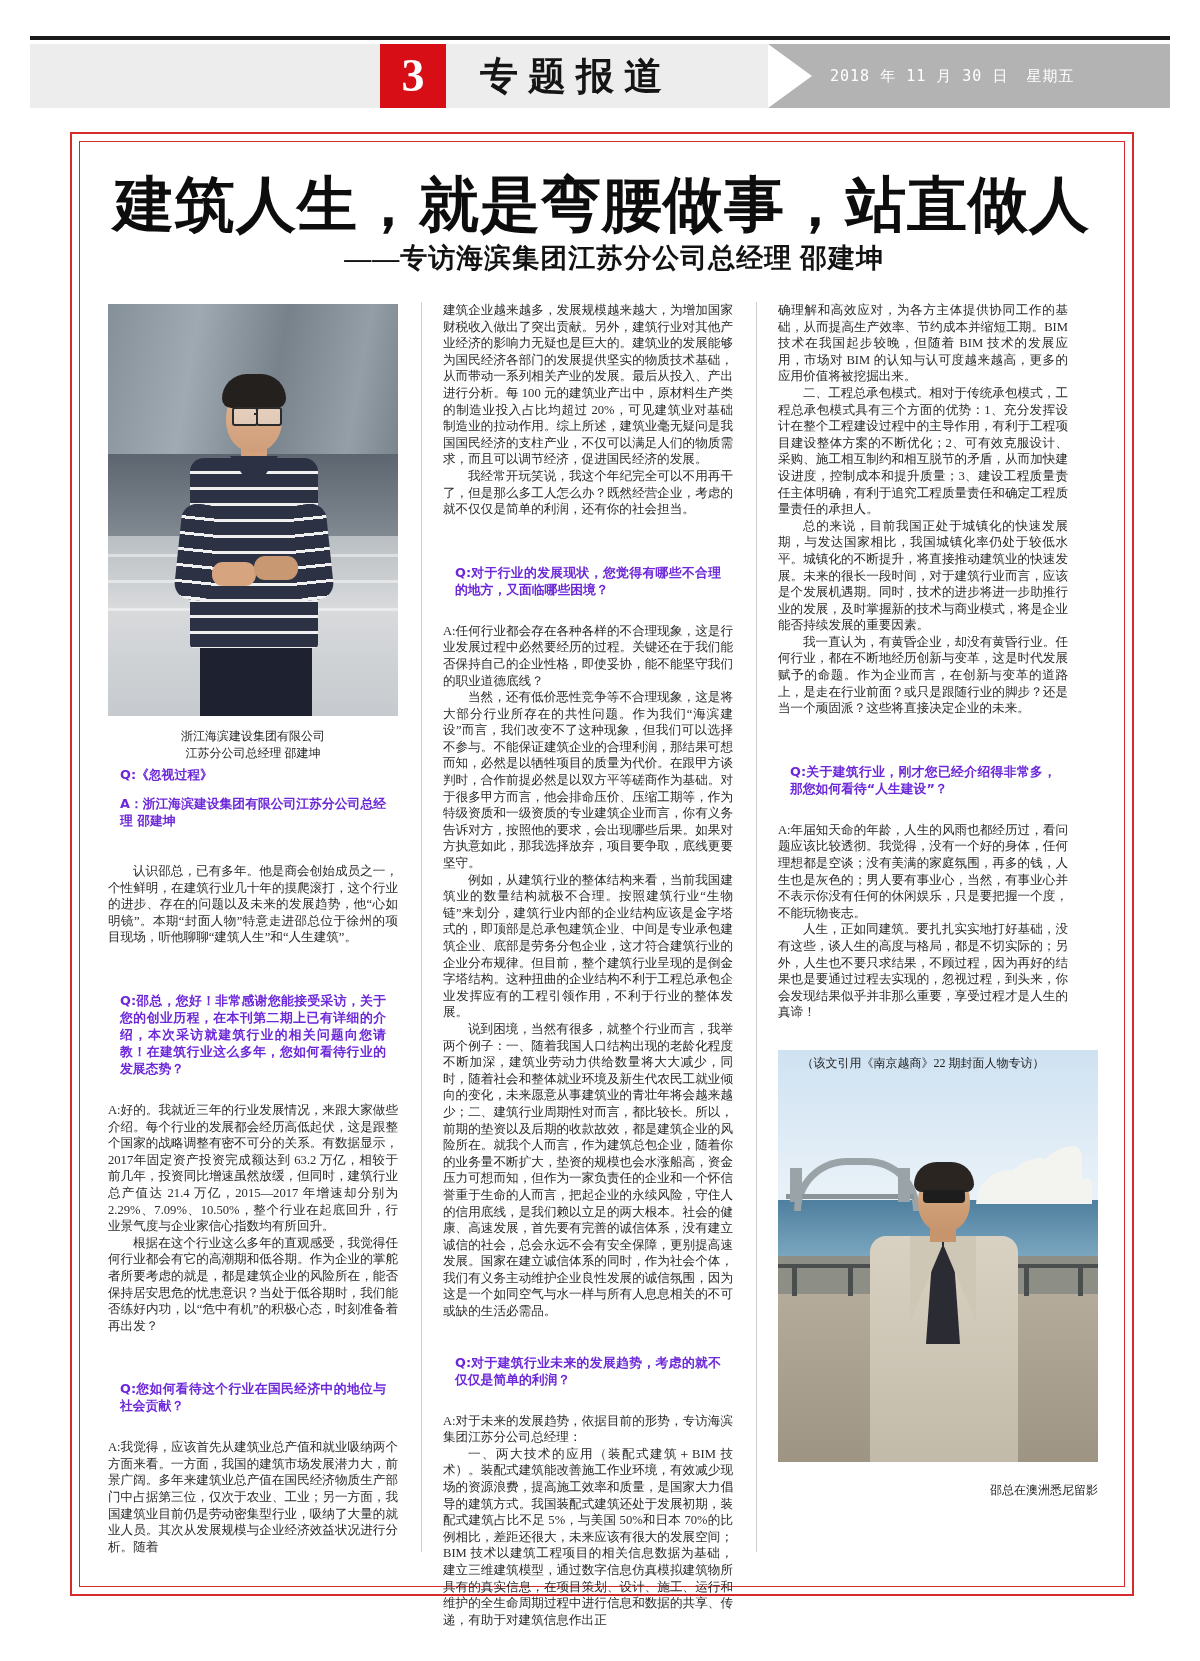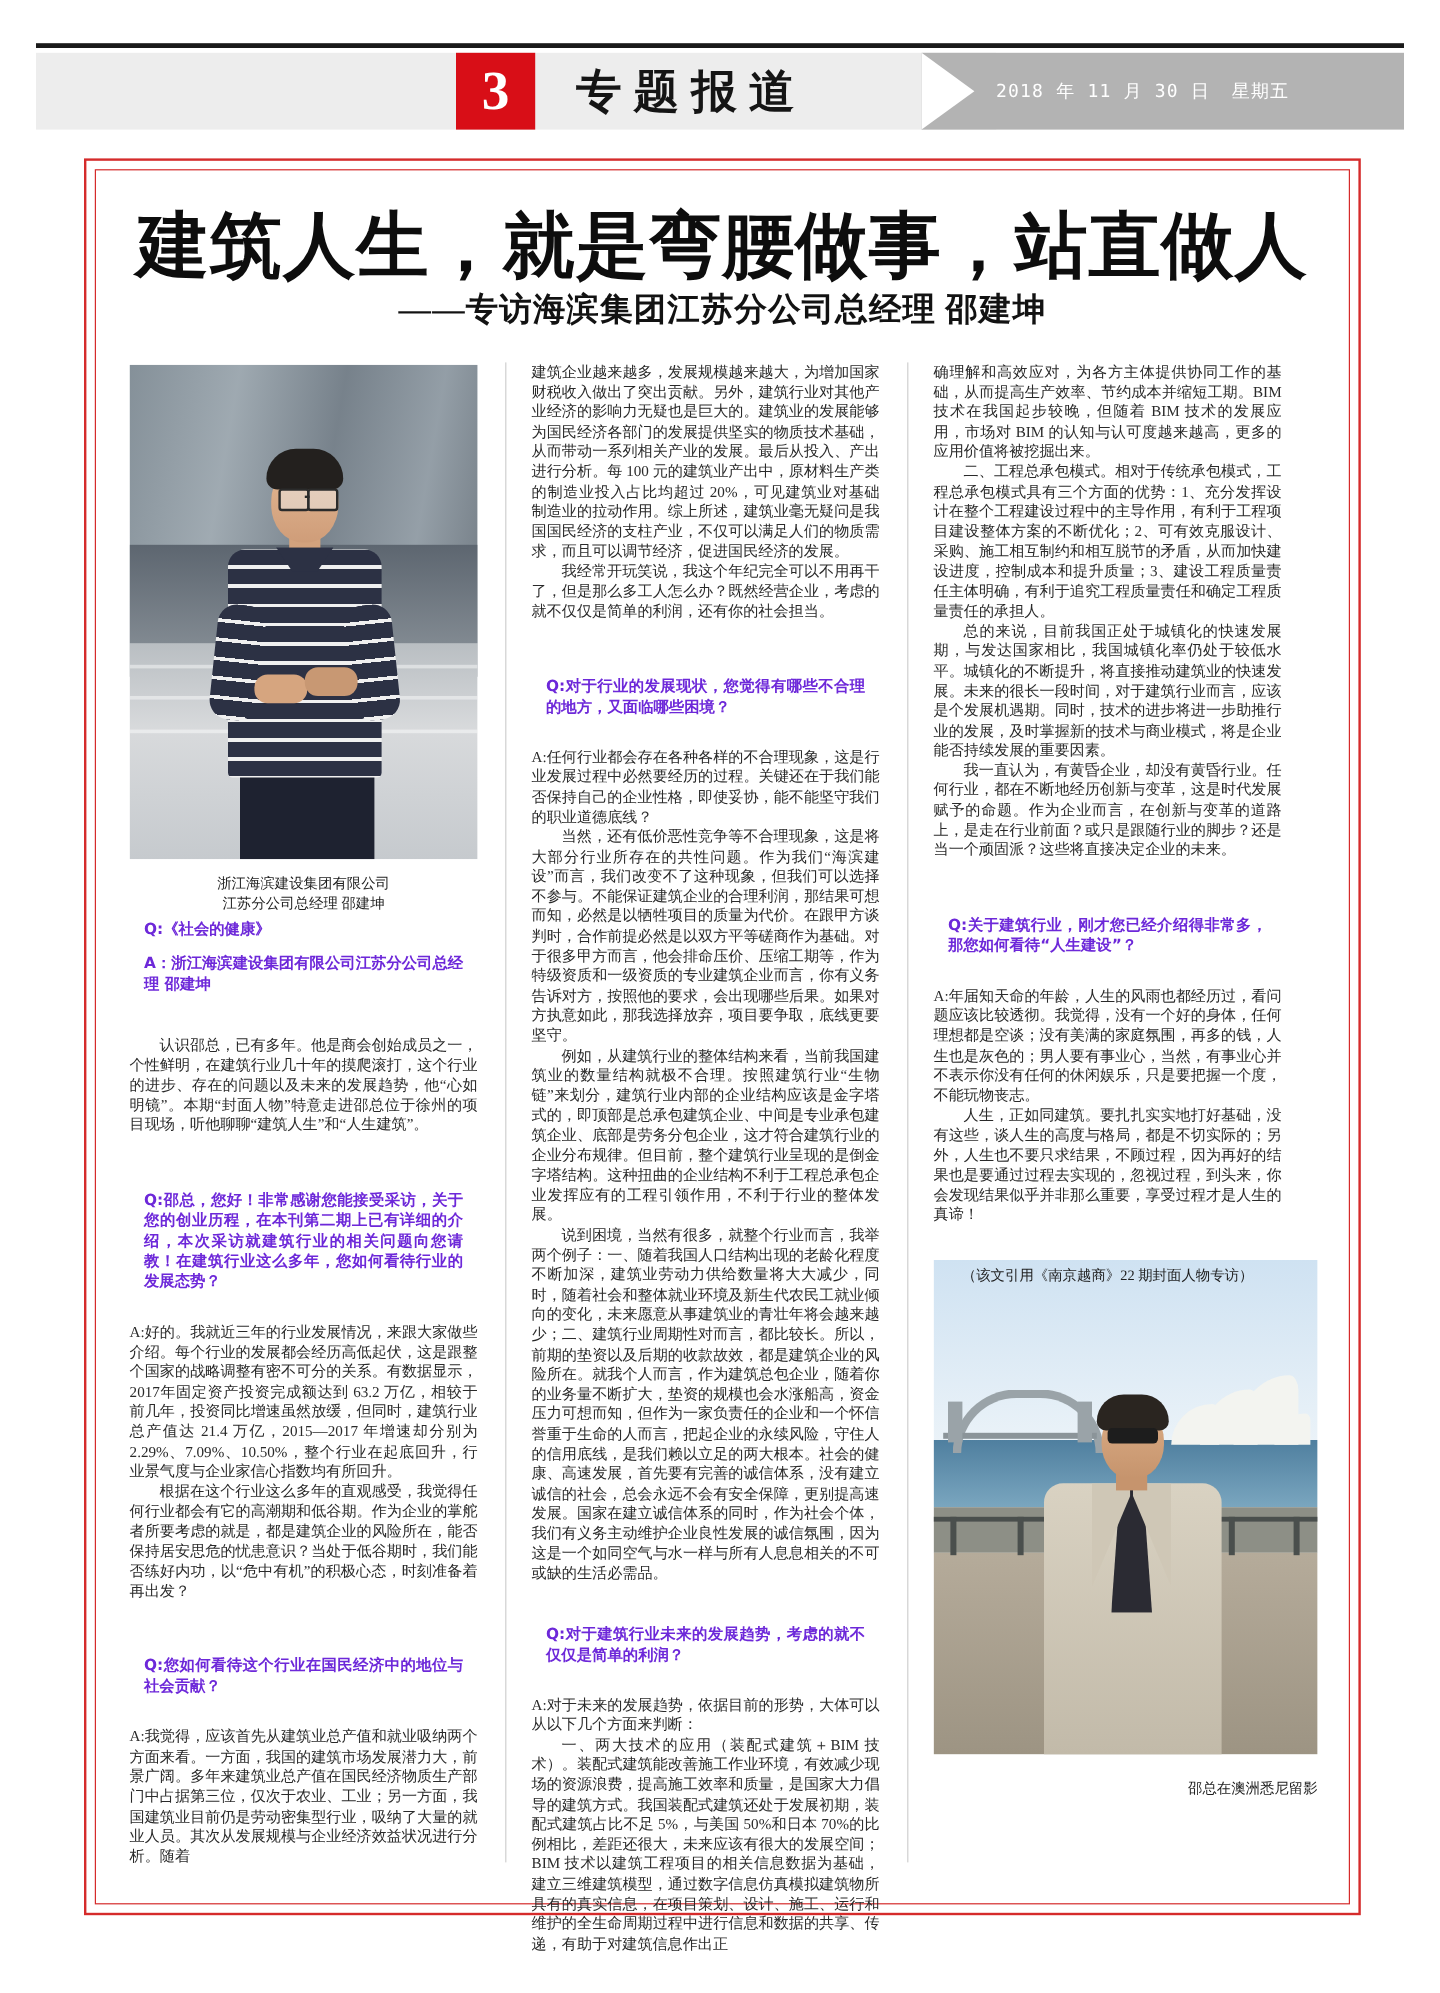--- a/index.html
+++ b/index.html
@@ -34,21 +34,21 @@
 
   
   .frame-outer{position:absolute;left:70px;top:132px;width:1060px;height:1460px;
     border:2px solid #d52b2b;background:#fff;}
   .frame-inner{position:absolute;left:7px;top:7px;right:7px;bottom:7px;border:1px solid #d52b2b;}
 
   
   .headline{position:absolute;left:0;top:38px;width:1060px;text-align:center;
     font-family:"Liberation Serif","DejaVu Serif",serif;font-weight:700;
     font-size:60px;letter-spacing:1px;color:#0d0d0d;line-height:1.1;}
-  .subheadline{position:absolute;left:0;top:106px;width:1060px;text-align:center;
+  .subheadline{position:absolute;left:12px;top:106px;width:1060px;text-align:center;
     font-family:"Liberation Serif","DejaVu Serif",serif;font-weight:700;
     font-size:27px;letter-spacing:1px;color:#121212;}
 
   
   .cols{position:absolute;left:36px;top:168px;width:990px;height:1250px;}
   .col{position:absolute;top:0;width:290px;height:1250px;}
   .col1{left:0;}
   .col2{left:335px;}
   .col3{left:670px;}
 
@@ -224,21 +224,21 @@
       <div class="shades"></div>
     </div>
     <div class="cap2">邵总在澳洲悉尼留影</div>
 
     <div class="cols">
       <div class="rule-v a"></div>
       <div class="rule-v b"></div>
 
       <div class="col col1">
         <div style="height:452px"></div>
-        <p class="q">Q:《社会的健康》</p>
+        <p class="q">Q:《忽视过程》</p>
         <p class="q">A：浙江海滨建设集团有限公司江苏分公司总经理 邵建坤</p>
         <div class="gap-m"></div>
         <p class="body ind">认识邵总，已有多年。他是商会创始成员之一，个性鲜明，在建筑行业几十年的摸爬滚打，这个行业的进步、存在的问题以及未来的发展趋势，他“心如明镜”。本期“封面人物”特意走进邵总位于徐州的项目现场，听他聊聊“建筑人生”和“人生建筑”。</p>
         <div class="gap-l"></div>
         <p class="q">Q:邵总，您好！非常感谢您能接受采访，关于您的创业历程，在本刊第二期上已有详细的介绍，本次采访就建筑行业的相关问题向您请教！在建筑行业这么多年，您如何看待行业的发展态势？</p>
         <div class="gap-s"></div>
         <p class="body">A:好的。我就近三年的行业发展情况，来跟大家做些介绍。每个行业的发展都会经历高低起伏，这是跟整个国家的战略调整有密不可分的关系。有数据显示，2017年固定资产投资完成额达到 63.2 万亿，相较于前几年，投资同比增速虽然放缓，但同时，建筑行业总产值达 21.4 万亿，2015—2017 年增速却分别为 2.29%、7.09%、10.50%，整个行业在起底回升，行业景气度与企业家信心指数均有所回升。</p>
         <p class="body ind">根据在这个行业这么多年的直观感受，我觉得任何行业都会有它的高潮期和低谷期。作为企业的掌舵者所要考虑的就是，都是建筑企业的风险所在，能否保持居安思危的忧患意识？当处于低谷期时，我们能否练好内功，以“危中有机”的积极心态，时刻准备着再出发？</p>
         <div class="gap-l"></div>
         <p class="q">Q:您如何看待这个行业在国民经济中的地位与社会贡献？</p>
@@ -252,21 +252,21 @@
         <div class="gap-l"></div>
         <p class="q">Q:对于行业的发展现状，您觉得有哪些不合理的地方，又面临哪些困境？</p>
         <div class="gap-s"></div>
         <p class="body">A:任何行业都会存在各种各样的不合理现象，这是行业发展过程中必然要经历的过程。关键还在于我们能否保持自己的企业性格，即使妥协，能不能坚守我们的职业道德底线？</p>
         <p class="body ind">当然，还有低价恶性竞争等不合理现象，这是将大部分行业所存在的共性问题。作为我们“海滨建设”而言，我们改变不了这种现象，但我们可以选择不参与。不能保证建筑企业的合理利润，那结果可想而知，必然是以牺牲项目的质量为代价。在跟甲方谈判时，合作前提必然是以双方平等磋商作为基础。对于很多甲方而言，他会排命压价、压缩工期等，作为特级资质和一级资质的专业建筑企业而言，你有义务告诉对方，按照他的要求，会出现哪些后果。如果对方执意如此，那我选择放弃，项目要争取，底线更要坚守。</p>
         <p class="body ind">例如，从建筑行业的整体结构来看，当前我国建筑业的数量结构就极不合理。按照建筑行业“生物链”来划分，建筑行业内部的企业结构应该是金字塔式的，即顶部是总承包建筑企业、中间是专业承包建筑企业、底部是劳务分包企业，这才符合建筑行业的企业分布规律。但目前，整个建筑行业呈现的是倒金字塔结构。这种扭曲的企业结构不利于工程总承包企业发挥应有的工程引领作用，不利于行业的整体发展。</p>
         <p class="body ind">说到困境，当然有很多，就整个行业而言，我举两个例子：一、随着我国人口结构出现的老龄化程度不断加深，建筑业劳动力供给数量将大大减少，同时，随着社会和整体就业环境及新生代农民工就业倾向的变化，未来愿意从事建筑业的青壮年将会越来越少；二、建筑行业周期性对而言，都比较长。所以，前期的垫资以及后期的收款故效，都是建筑企业的风险所在。就我个人而言，作为建筑总包企业，随着你的业务量不断扩大，垫资的规模也会水涨船高，资金压力可想而知，但作为一家负责任的企业和一个怀信誉重于生命的人而言，把起企业的永续风险，守住人的信用底线，是我们赖以立足的两大根本。社会的健康、高速发展，首先要有完善的诚信体系，没有建立诚信的社会，总会永远不会有安全保障，更别提高速发展。国家在建立诚信体系的同时，作为社会个体，我们有义务主动维护企业良性发展的诚信氛围，因为这是一个如同空气与水一样与所有人息息相关的不可或缺的生活必需品。</p>
         <div class="gap-m"></div>
         <p class="q">Q:对于建筑行业未来的发展趋势，考虑的就不仅仅是简单的利润？</p>
         <div class="gap-s"></div>
-        <p class="body">A:对于未来的发展趋势，依据目前的形势，大体可以从以下几个方面来判断：</p>
+        <p class="body">A:对于未来的发展趋势，依据目前的形势，专访海滨集团江苏分公司总经理：</p>
         <p class="body ind">一、两大技术的应用（装配式建筑＋BIM 技术）。装配式建筑能改善施工作业环境，有效减少现场的资源浪费，提高施工效率和质量，是国家大力倡导的建筑方式。我国装配式建筑还处于发展初期，装配式建筑占比不足 5%，与美国 50%和日本 70%的比例相比，差距还很大，未来应该有很大的发展空间；BIM 技术以建筑工程项目的相关信息数据为基础，建立三维建筑模型，通过数字信息仿真模拟建筑物所具有的真实信息，在项目策划、设计、施工、运行和维护的全生命周期过程中进行信息和数据的共享、传递，有助于对建筑信息作出正</p>
       </div>
 
       <div class="col col3">
         <p class="body">确理解和高效应对，为各方主体提供协同工作的基础，从而提高生产效率、节约成本并缩短工期。BIM 技术在我国起步较晚，但随着 BIM 技术的发展应用，市场对 BIM 的认知与认可度越来越高，更多的应用价值将被挖掘出来。</p>
         <p class="body ind">二、工程总承包模式。相对于传统承包模式，工程总承包模式具有三个方面的优势：1、充分发挥设计在整个工程建设过程中的主导作用，有利于工程项目建设整体方案的不断优化；2、可有效克服设计、采购、施工相互制约和相互脱节的矛盾，从而加快建设进度，控制成本和提升质量；3、建设工程质量责任主体明确，有利于追究工程质量责任和确定工程质量责任的承担人。</p>
         <p class="body ind">总的来说，目前我国正处于城镇化的快速发展期，与发达国家相比，我国城镇化率仍处于较低水平。城镇化的不断提升，将直接推动建筑业的快速发展。未来的很长一段时间，对于建筑行业而言，应该是个发展机遇期。同时，技术的进步将进一步助推行业的发展，及时掌握新的技术与商业模式，将是企业能否持续发展的重要因素。</p>
         <p class="body ind">我一直认为，有黄昏企业，却没有黄昏行业。任何行业，都在不断地经历创新与变革，这是时代发展赋予的命题。作为企业而言，在创新与变革的道路上，是走在行业前面？或只是跟随行业的脚步？还是当一个顽固派？这些将直接决定企业的未来。</p>
         <div class="gap-l"></div>
         <p class="q">Q:关于建筑行业，刚才您已经介绍得非常多，那您如何看待“人生建设”？</p>

